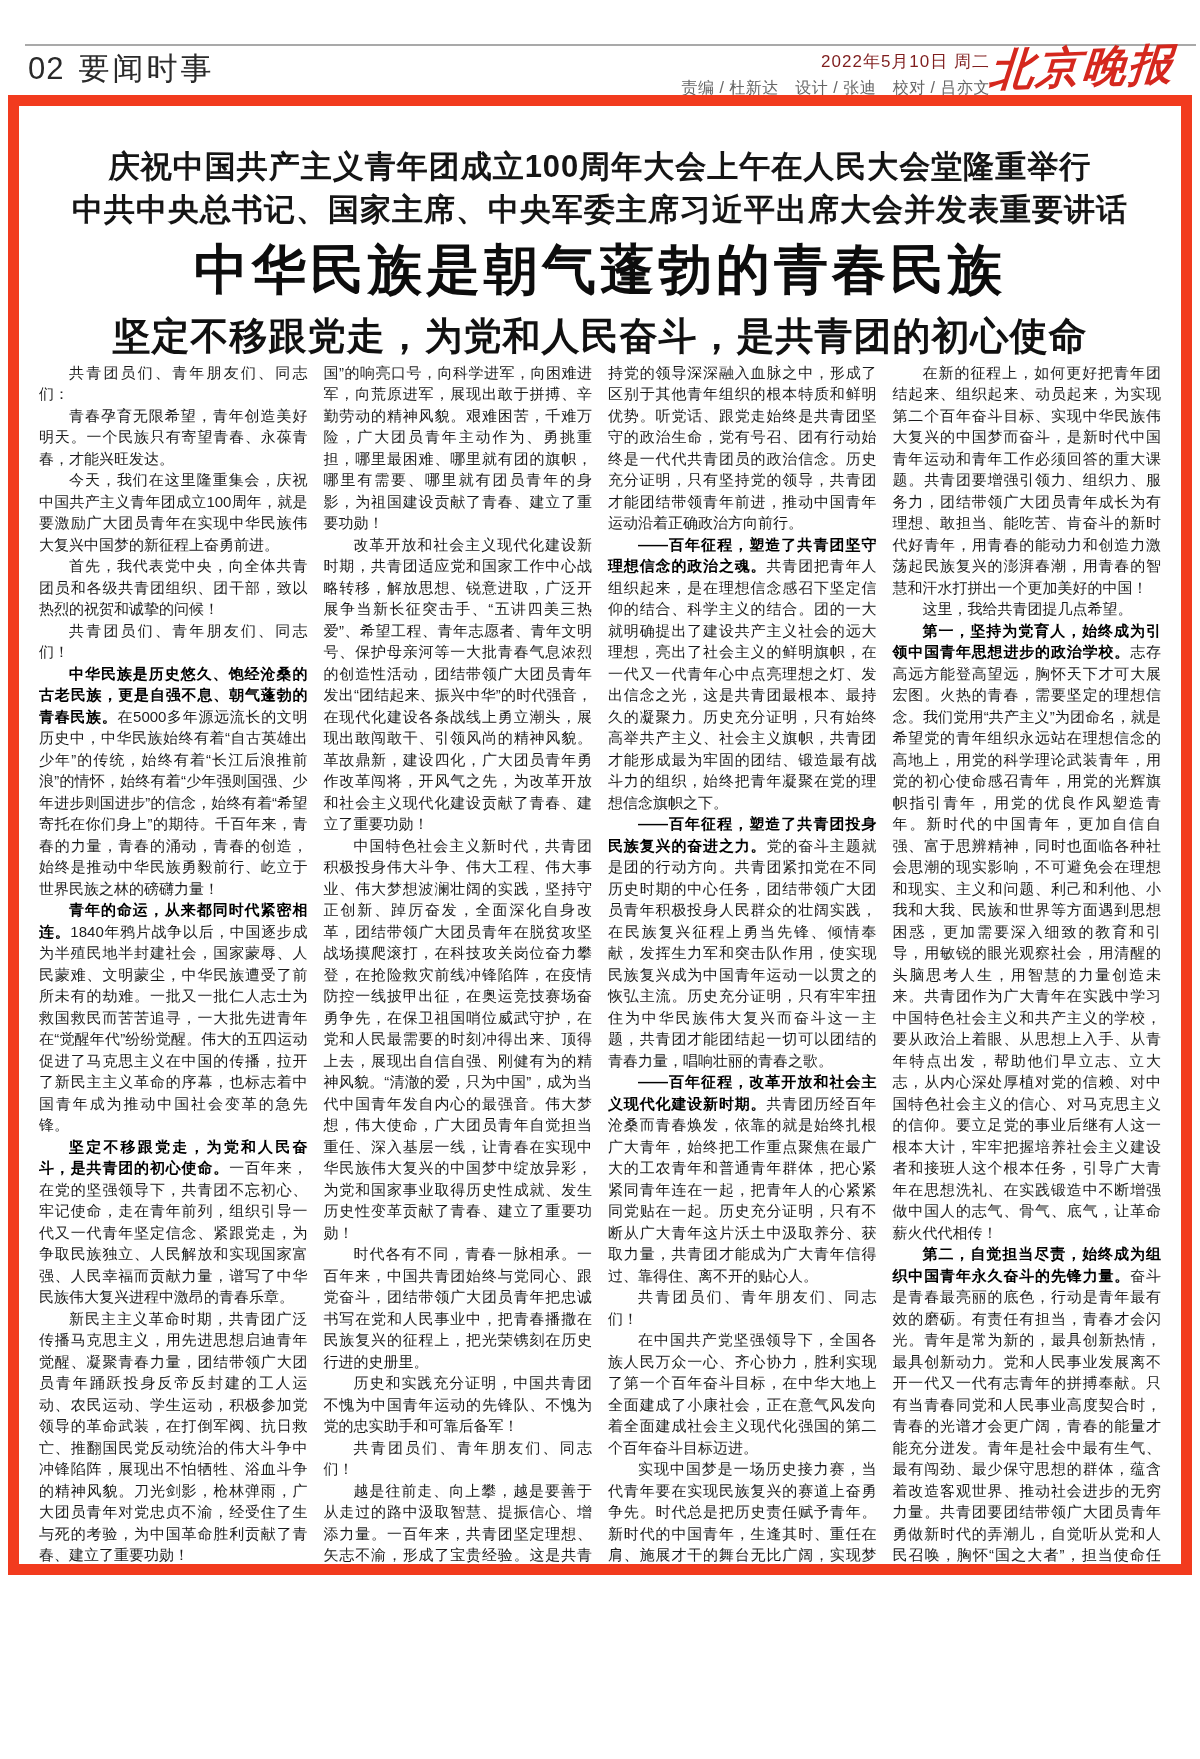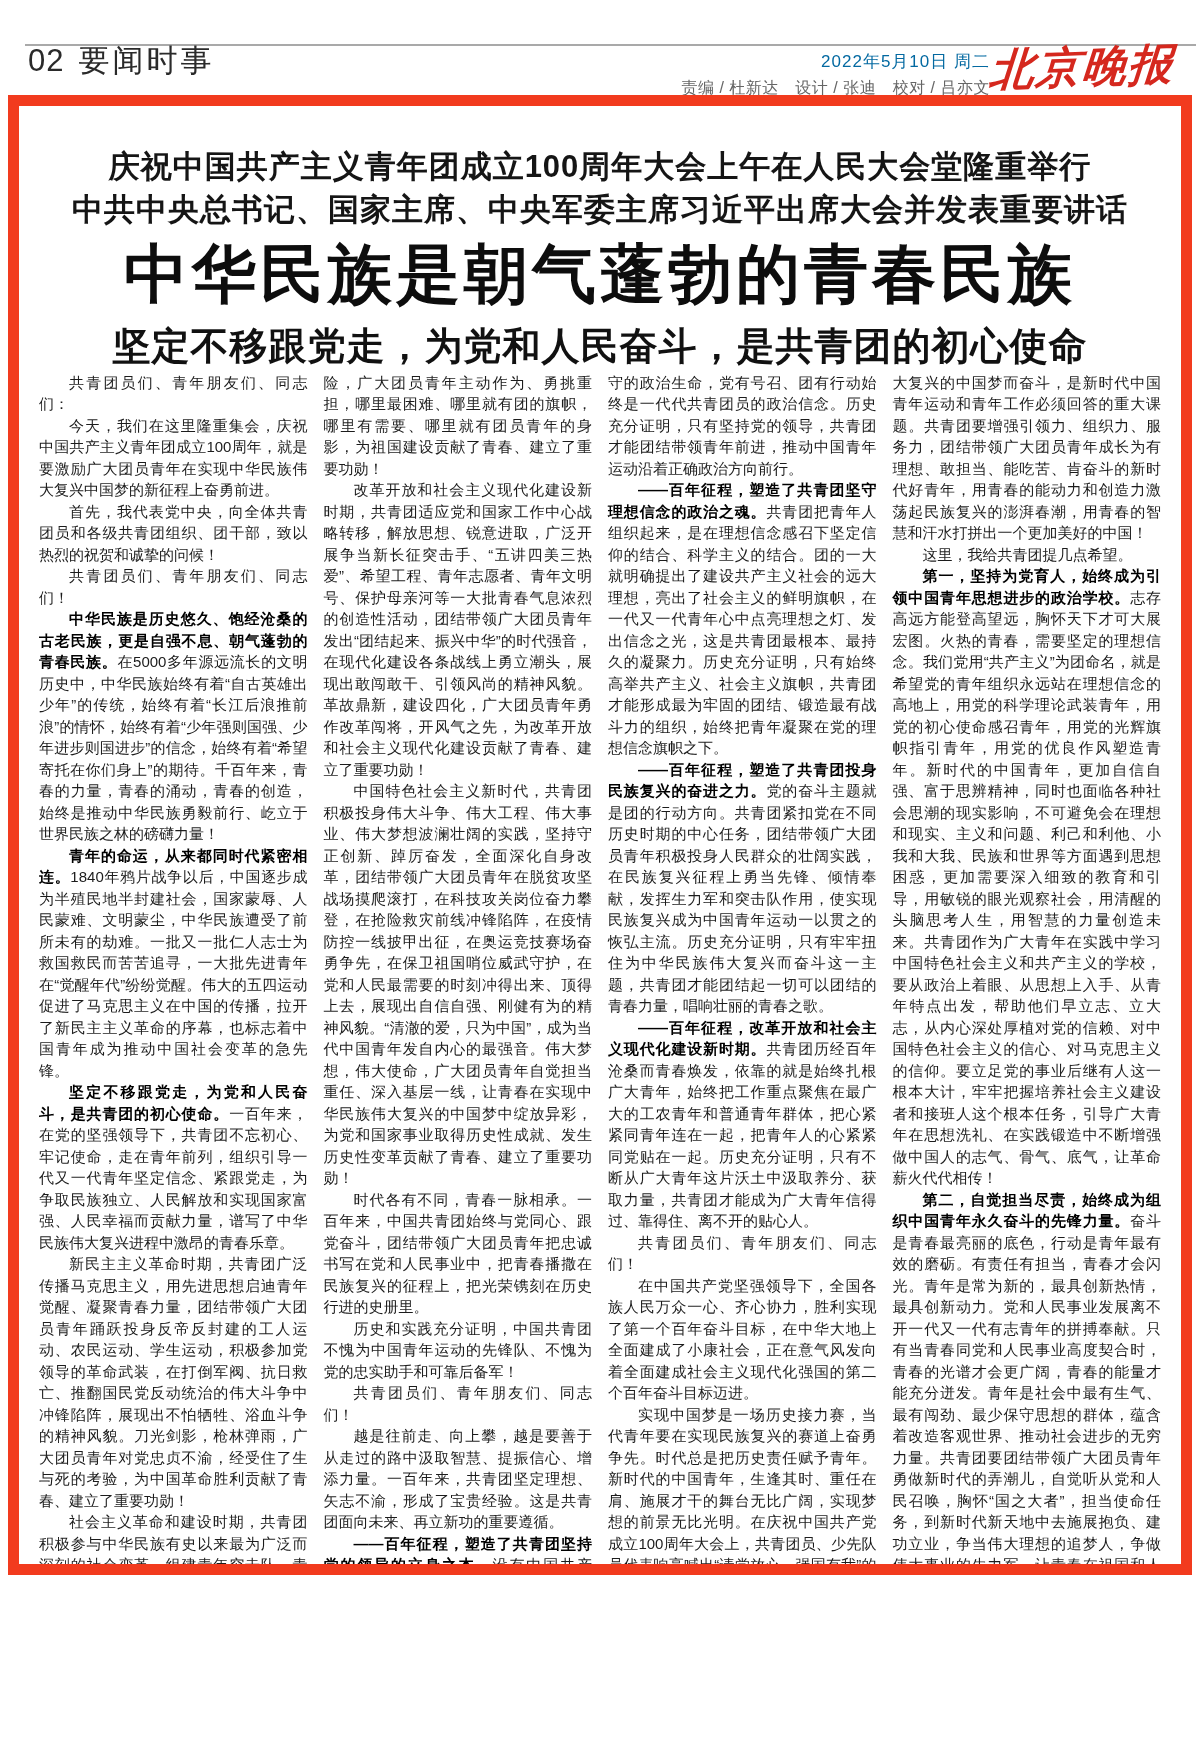--- a/index.html
+++ b/index.html
@@ -13,29 +13,29 @@
     background:#ffffff;
     font-family:"Liberation Sans","DejaVu Sans",sans-serif;
     color:var(--ink);
     -webkit-font-smoothing:antialiased;
   }
   .page{position:relative;width:1200px;height:1759px;overflow:hidden;background:#fff;}
 
   
   .header-rule{position:absolute;left:25px;right:4px;top:44px;height:2px;background:#a9a9a9;}
   .page-id{
-    position:absolute;left:28px;top:40px;
+    position:absolute;left:28px;top:48px;
     font-size:31px;letter-spacing:3px;color:#2a2a2a;font-weight:500;
     white-space:nowrap;
   }
   .page-id .num{margin-right:14px;letter-spacing:1px;}
   .dateblock{
     position:absolute;right:210px;top:50px;text-align:right;white-space:nowrap;
   }
-  .dateblock .date{font-size:17px;color:#0369a1;letter-spacing:1px;}
+  .dateblock .date{font-size:17px;color:#7f1d1d;letter-spacing:1px;}
   .dateblock .credits{font-size:16px;color:#666;margin-top:5px;letter-spacing:0.5px;}
   .masthead{
     position:absolute;right:26px;top:38px;
     font-family:"DejaVu Serif","Liberation Serif",serif;
     font-style:italic;font-weight:bold;
     font-size:44px;color:var(--masthead-red);
     transform:skewX(-6deg) rotate(-2deg);
     letter-spacing:2px;white-space:nowrap;
   }
 
@@ -48,21 +48,21 @@
   }
 
   
   .kicker{
     text-align:center;font-weight:bold;color:#151515;
     font-size:31px;line-height:1.38;letter-spacing:1px;
   }
   .kicker.first{margin-top:30px;}
   .headline{
     text-align:center;font-weight:bold;color:#0d0d0d;
-    font-size:64px;line-height:1.02;letter-spacing:4px;
+    font-size:54px;line-height:1.02;letter-spacing:4px;
     margin-top:10px;white-space:nowrap;
   }
   .subhead{
     text-align:center;font-weight:bold;color:#111;
     font-size:38px;margin-top:14px;letter-spacing:1px;
   }
 
   
   .body-cols{
     height:1338px;
@@ -89,20 +89,21 @@
   <div class="masthead">北京晚报</div>
 
   <div class="frame">
     <div class="kicker first">庆祝中国共产主义青年团成立100周年大会上午在人民大会堂隆重举行</div>
     <div class="kicker">中共中央总书记、国家主席、中央军委主席习近平出席大会并发表重要讲话</div>
     <div class="headline">中华民族是朝气蓬勃的青春民族</div>
     <div class="subhead">坚定不移跟党走，为党和人民奋斗，是共青团的初心使命</div>
 
     <div class="body-cols">
         <p>共青团员们、青年朋友们、同志们：</p>
+        <p>青春孕育无限希望，青年创造美好明天。一个民族只有寄望青春、永葆青春，才能兴旺发达。</p>
         <p>今天，我们在这里隆重集会，庆祝中国共产主义青年团成立100周年，就是要激励广大团员青年在实现中华民族伟大复兴中国梦的新征程上奋勇前进。</p>
         <p>首先，我代表党中央，向全体共青团员和各级共青团组织、团干部，致以热烈的祝贺和诚挚的问候！</p>
         <p>共青团员们、青年朋友们、同志们！</p>
         <p><strong>中华民族是历史悠久、饱经沧桑的古老民族，更是自强不息、朝气蓬勃的青春民族。</strong>在5000多年源远流长的文明历史中，中华民族始终有着“自古英雄出少年”的传统，始终有着“长江后浪推前浪”的情怀，始终有着“少年强则国强、少年进步则国进步”的信念，始终有着“希望寄托在你们身上”的期待。千百年来，青春的力量，青春的涌动，青春的创造，始终是推动中华民族勇毅前行、屹立于世界民族之林的磅礴力量！</p>
         <p><strong>青年的命运，从来都同时代紧密相连。</strong>1840年鸦片战争以后，中国逐步成为半殖民地半封建社会，国家蒙辱、人民蒙难、文明蒙尘，中华民族遭受了前所未有的劫难。一批又一批仁人志士为救国救民而苦苦追寻，一大批先进青年在“觉醒年代”纷纷觉醒。伟大的五四运动促进了马克思主义在中国的传播，拉开了新民主主义革命的序幕，也标志着中国青年成为推动中国社会变革的急先锋。</p>
         <p><strong>坚定不移跟党走，为党和人民奋斗，是共青团的初心使命。</strong>一百年来，在党的坚强领导下，共青团不忘初心、牢记使命，走在青年前列，组织引导一代又一代青年坚定信念、紧跟党走，为争取民族独立、人民解放和实现国家富强、人民幸福而贡献力量，谱写了中华民族伟大复兴进程中激昂的青春乐章。</p>
         <p>新民主主义革命时期，共青团广泛传播马克思主义，用先进思想启迪青年觉醒、凝聚青春力量，团结带领广大团员青年踊跃投身反帝反封建的工人运动、农民运动、学生运动，积极参加党领导的革命武装，在打倒军阀、抗日救亡、推翻国民党反动统治的伟大斗争中冲锋陷阵，展现出不怕牺牲、浴血斗争的精神风貌。刀光剑影，枪林弹雨，广大团员青年对党忠贞不渝，经受住了生与死的考验，为中国革命胜利贡献了青春、建立了重要功勋！</p>
         <p>社会主义革命和建设时期，共青团积极参与中华民族有史以来最为广泛而深刻的社会变革，组建青年突击队、青年垦荒队、青年扫盲队，开展学雷锋活动，团结带领广大团员青年激发“敢教日月换新天”的豪情，喊出“把青春献给祖国”的响亮口号，向科学进军，向困难进军，向荒原进军，展现出敢于拼搏、辛勤劳动的精神风貌。艰难困苦，千难万险，广大团员青年主动作为、勇挑重担，哪里最困难、哪里就有团的旗帜，哪里有需要、哪里就有团员青年的身影，为祖国建设贡献了青春、建立了重要功勋！</p>
         <p>改革开放和社会主义现代化建设新时期，共青团适应党和国家工作中心战略转移，解放思想、锐意进取，广泛开展争当新长征突击手、“五讲四美三热爱”、希望工程、青年志愿者、青年文明号、保护母亲河等一大批青春气息浓烈的创造性活动，团结带领广大团员青年发出“团结起来、振兴中华”的时代强音，在现代化建设各条战线上勇立潮头，展现出敢闯敢干、引领风尚的精神风貌。革故鼎新，建设四化，广大团员青年勇作改革闯将，开风气之先，为改革开放和社会主义现代化建设贡献了青春、建立了重要功勋！</p>
         <p>中国特色社会主义新时代，共青团积极投身伟大斗争、伟大工程、伟大事业、伟大梦想波澜壮阔的实践，坚持守正创新、踔厉奋发，全面深化自身改革，团结带领广大团员青年在脱贫攻坚战场摸爬滚打，在科技攻关岗位奋力攀登，在抢险救灾前线冲锋陷阵，在疫情防控一线披甲出征，在奥运竞技赛场奋勇争先，在保卫祖国哨位威武守护，在党和人民最需要的时刻冲得出来、顶得上去，展现出自信自强、刚健有为的精神风貌。“清澈的爱，只为中国”，成为当代中国青年发自内心的最强音。伟大梦想，伟大使命，广大团员青年自觉担当重任、深入基层一线，让青春在实现中华民族伟大复兴的中国梦中绽放异彩，为党和国家事业取得历史性成就、发生历史性变革贡献了青春、建立了重要功勋！</p>

